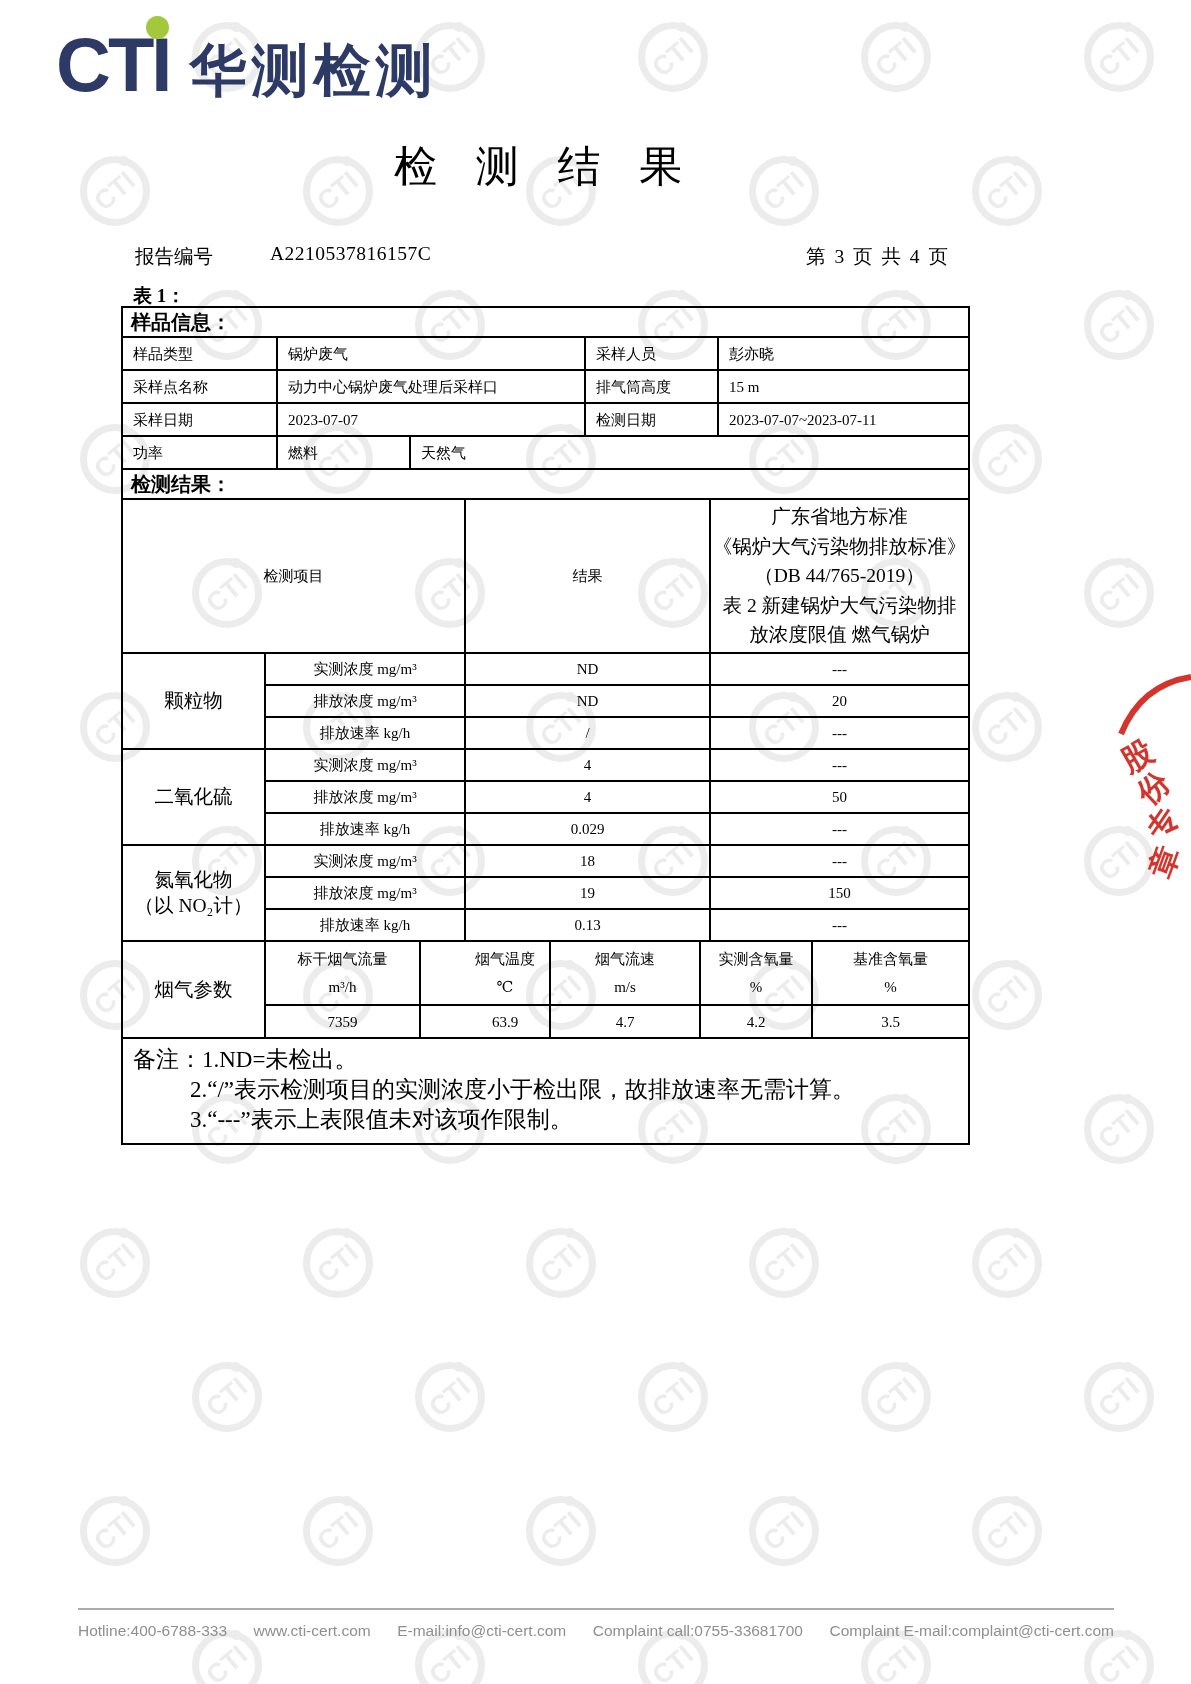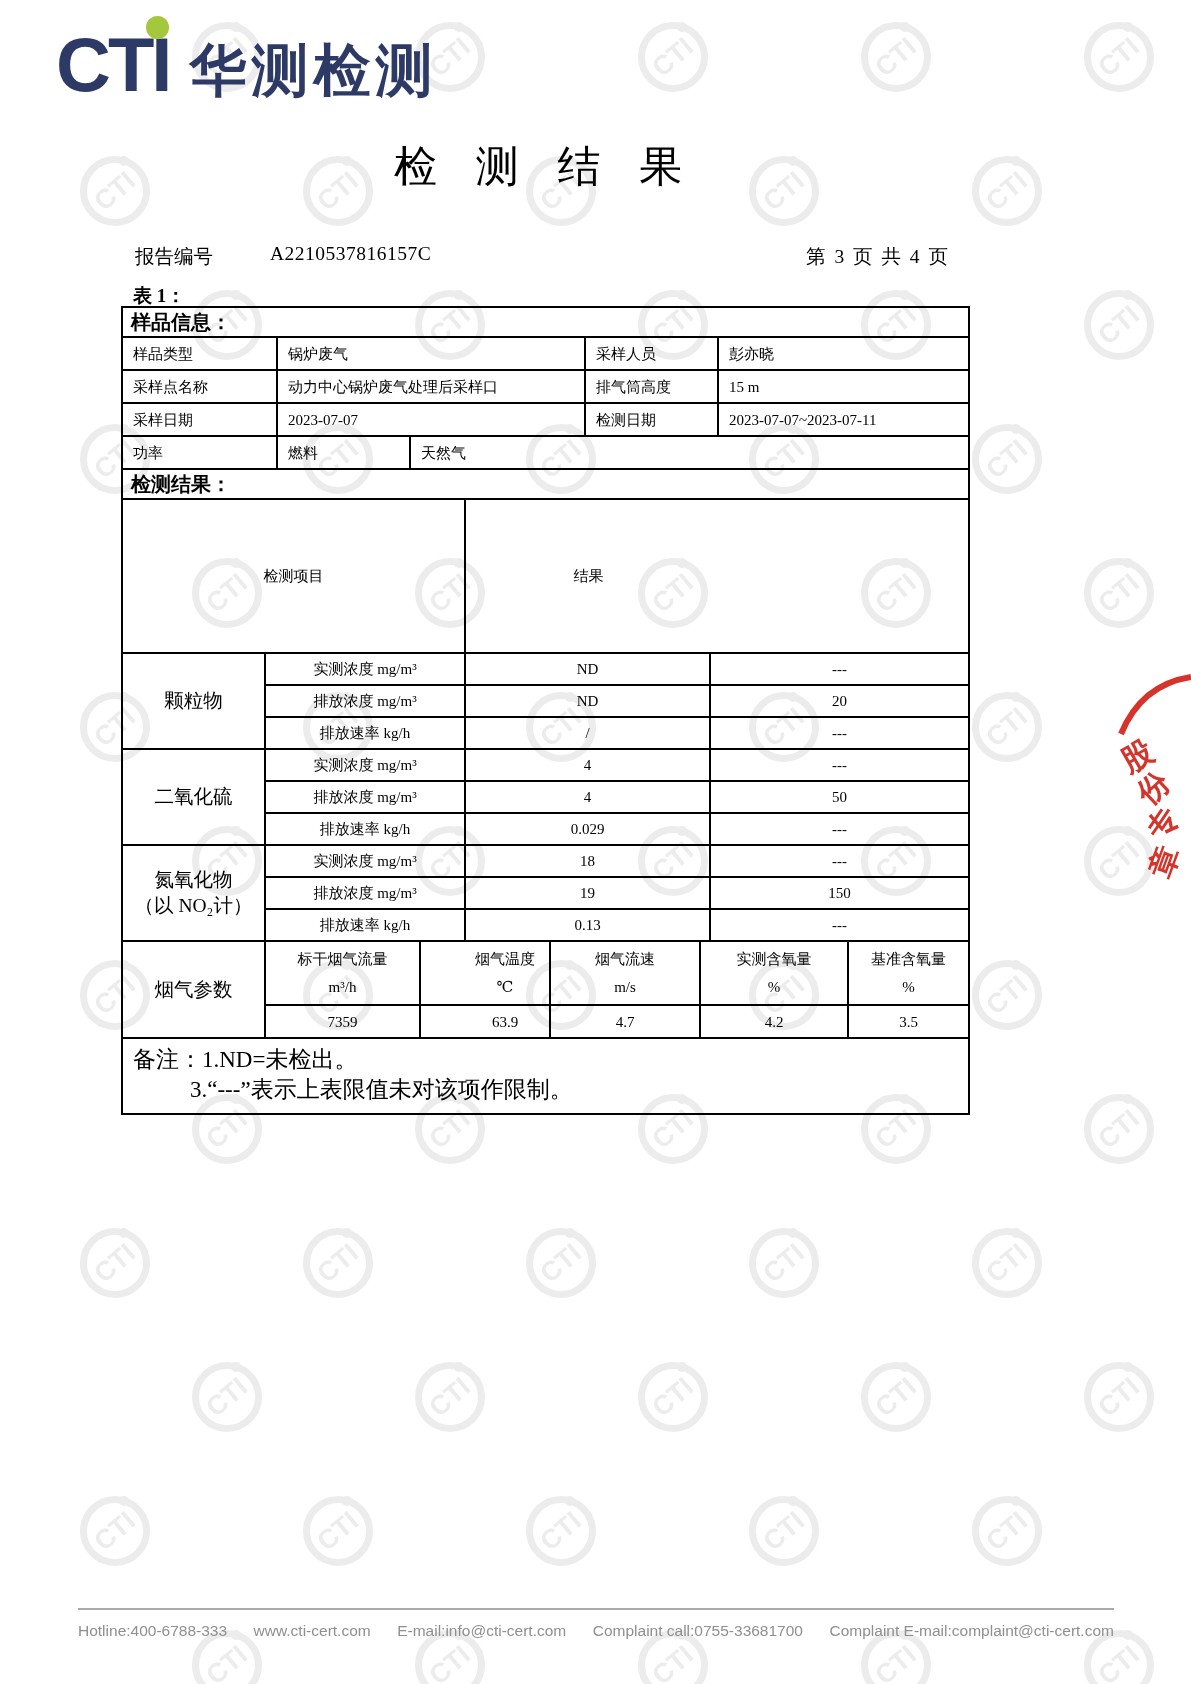--- a/index.html
+++ b/index.html
@@ -51,21 +51,21 @@
          display:flex; flex-direction:column; align-items:center; justify-content:center;
          font-size:19.5px; line-height:26px;}
   .grows{flex:1; display:flex; flex-direction:column;}
   .grow{display:flex; border-bottom:2px solid #000; height:30px;}
   .grow:last-child{border-bottom:none;}
   .grow .sub{width:200px;} .grow .res{width:245px;} .grow .lim{flex:1;}
   
   .fg-right{flex:1; display:flex; flex-direction:column;}
   .fg-hrow{display:flex; border-bottom:2px solid #000; height:62px;}
   .fg-vrow{display:flex; height:31px;}
-  .fc2{width:155px;} .fc3{width:130px;padding-left:40px;} .fc4{width:150px;} .fc5{width:148px;} .fc6{flex:1;}
+  .fc2{width:155px;} .fc3{width:130px;padding-left:40px;} .fc4{width:150px;} .fc5{width:112px;} .fc6{flex:1;}
   .fg-h{flex-direction:column; line-height:28px;}
   
   #notes{display:block; padding:6px 10px 8px 10px; font-size:23px; line-height:30px; text-align:left;}
   .note-indent{padding-left:57px;}
   
   #stamp{right:0; top:670px; z-index:3;}
   
   #footer-line{left:78px; top:1608px; width:1036px; height:2px; background:#aaaaaa; z-index:1;}
   #footer{left:78px; top:1622px; width:1036px; display:flex; justify-content:space-between;
           font-family:"Liberation Sans",sans-serif; font-size:15.5px; color:#8f8f8f; z-index:1;}
@@ -382,20 +382,27 @@
       <div class="cell sc1 al">功率</div>
       <div class="cell sc3 al">燃料</div>
       <div class="cell sc4 al">天然气</div>
     </div>
 
     <div class="sec-head">检测结果：</div>
 
     <div class="trow" id="res-header">
       <div class="cell rc12">检测项目</div>
       <div class="cell rc3">结果</div>
+      <div class="cell rc4 std">
+        <span>广东省地方标准</span>
+        <span>《锅炉大气污染物排放标准》</span>
+        <span>（DB 44/765-2019）</span>
+        <span>表 2  新建锅炉大气污染物排</span>
+        <span>放浓度限值    燃气锅炉</span>
+      </div>
     </div>
 
     <div class="group">
       <div class="gname">
         <span>颗粒物</span>
       </div>
       <div class="grows">
         <div class="grow">
           <div class="cell sub">实测浓度 mg/m³</div>
           <div class="cell res">ND</div>
@@ -494,20 +501,21 @@
           <div class="cell fc4">4.7</div>
           <div class="cell fc5">4.2</div>
           <div class="cell fc6">3.5</div>
         </div>
       </div>
     </div>
 
     <div class="trow">
       <div id="notes" class="cell" style="flex:1;">
         <div><span>备注：</span><span>1.ND=未检出。</span></div>
+        <div class="note-indent">2.“/”表示检测项目的实测浓度小于检出限，故排放速率无需计算。</div>
         <div class="note-indent">3.“---”表示上表限值未对该项作限制。</div>
       </div>
     </div>
   </div>
 
   <svg id="stamp" class="abs" width="74" height="235" viewBox="0 0 74 235">
     <path d="M 4 64 C 18 30 42 12 74 7" stroke="#d0231a" stroke-width="6" fill="none" opacity="0.92"></path>
     <g fill="#d0231a" opacity="0.92" font-family="'Liberation Serif','DejaVu Serif',serif" font-weight="bold" font-size="31">
       <text x="12" y="103" transform="rotate(-30 12 103)">股</text>
       <text x="32" y="136" transform="rotate(-43 32 136)">份</text>

